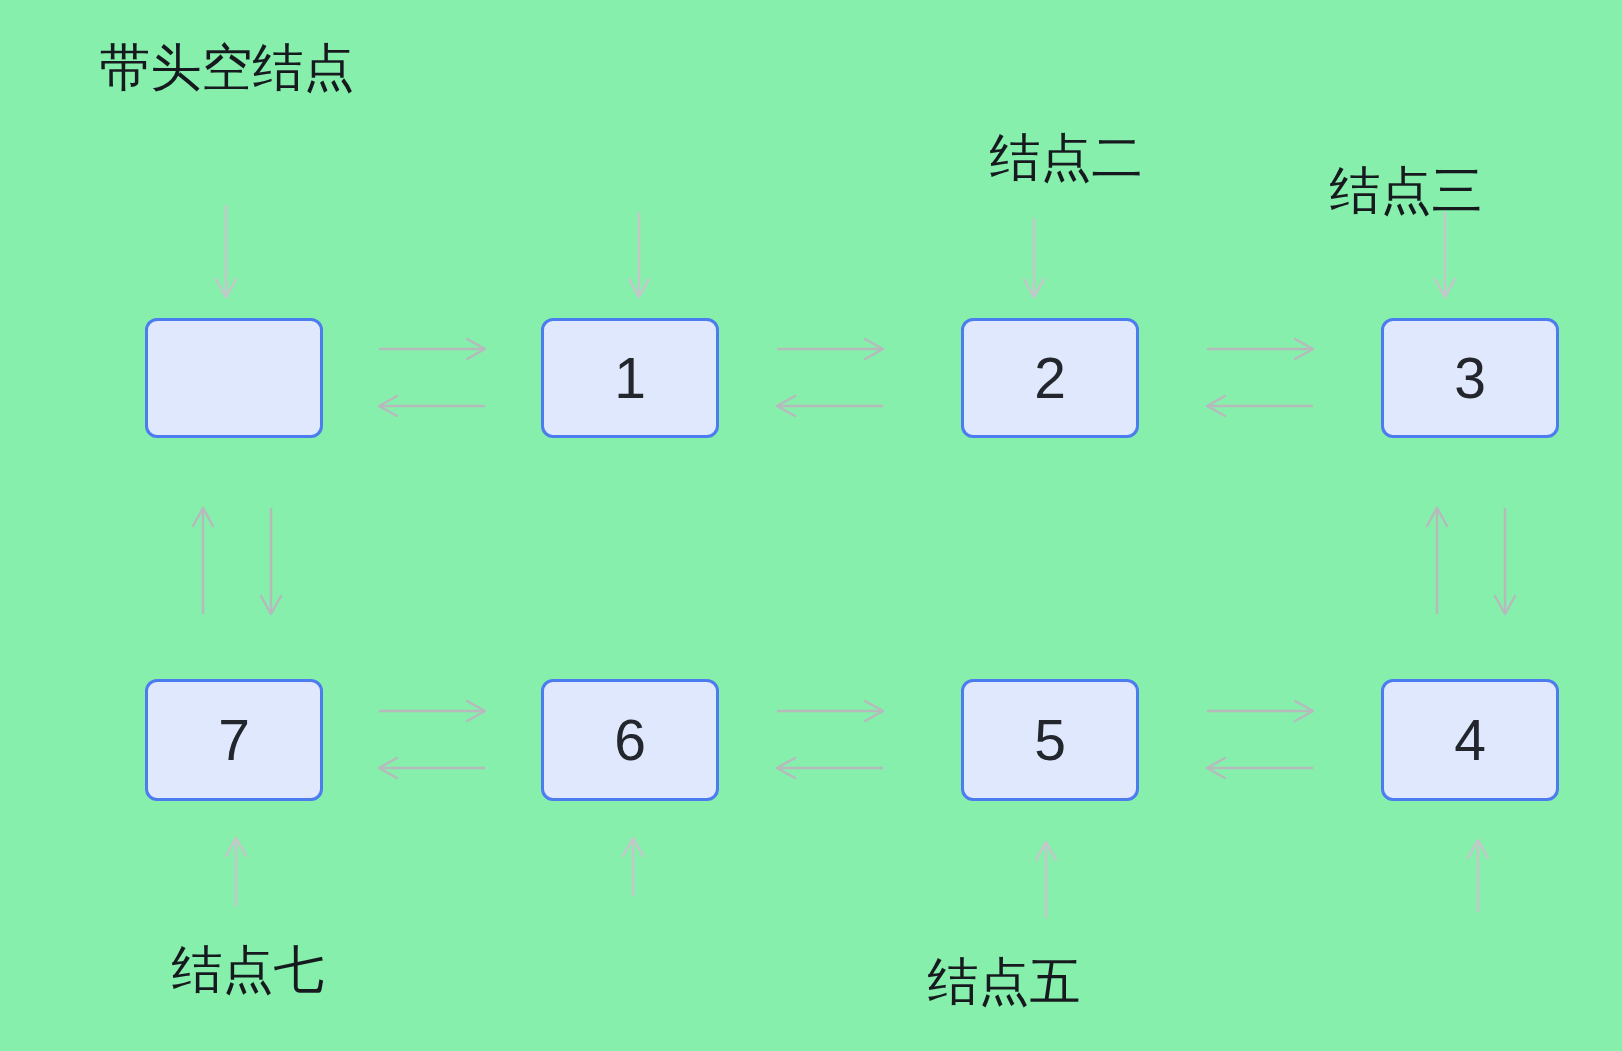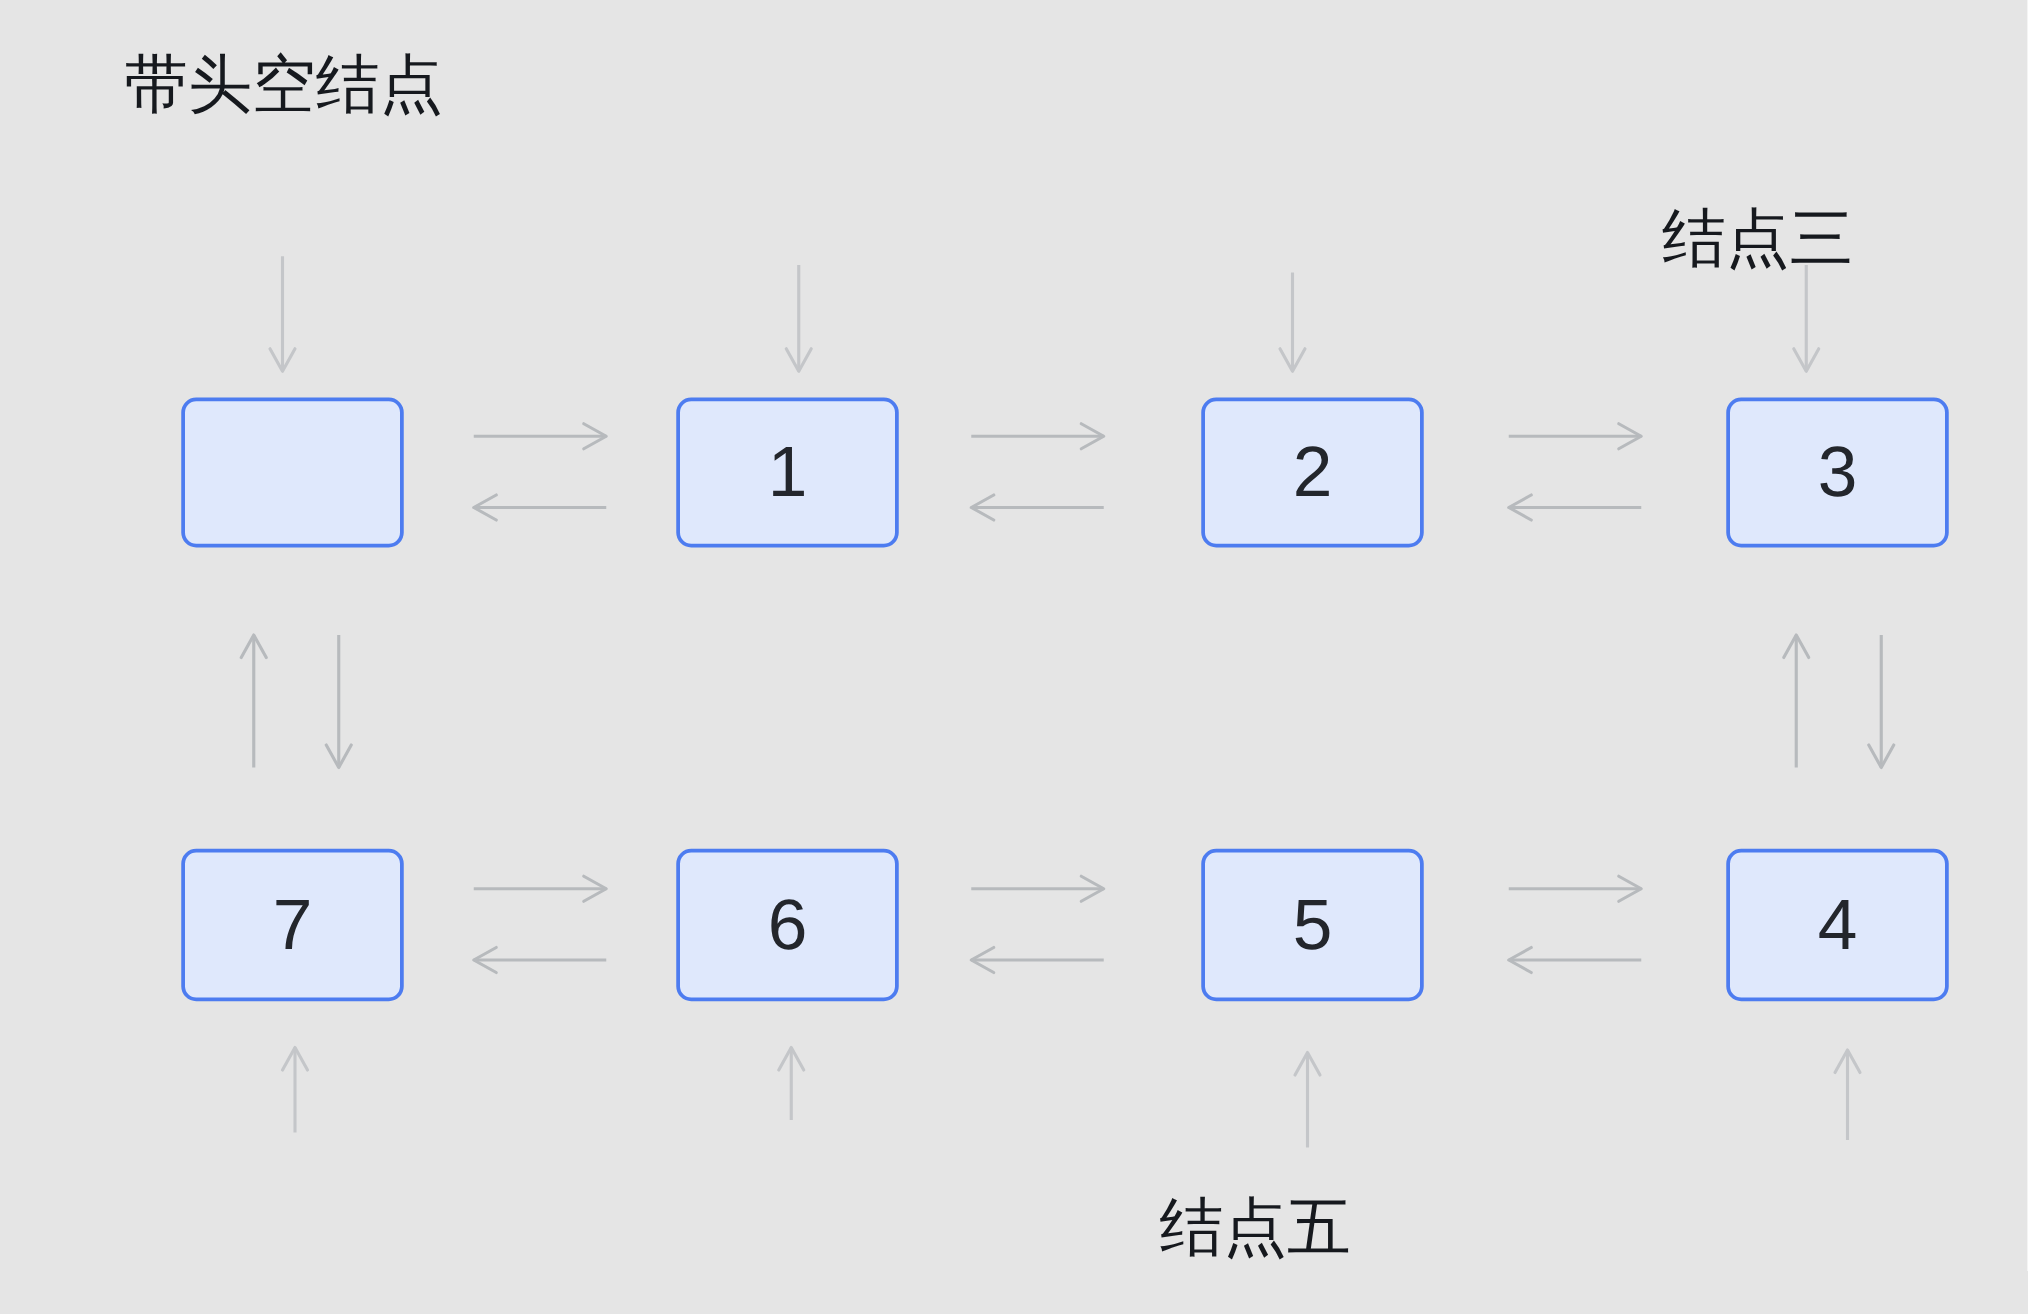--- a/index.html
+++ b/index.html
@@ -1,19 +1,19 @@
 <!DOCTYPE html>
 <html><head>
 <meta charset="utf-8">
 <style>
   html,body{margin:0;padding:0;background:#ffffff;}
   #canvas{
     position:relative;
     width:1622px;height:1051px;
-    background:#e5e5e5;
+    background:#86efac;
     overflow:hidden;
     font-family:"Liberation Sans","DejaVu Sans",sans-serif;
   }
   #arrows{position:absolute;left:0;top:0;width:100%;height:100%;}
   .node{
     position:absolute;
     width:178px;height:120px;
     background:#dfe8fc;
     border:3px solid #4d7cf0;
     border-radius:12px;
@@ -92,20 +92,21 @@
     <line class="lbl-line" x1="236" y1="906" x2="236" y2="838" marker-end="url(#headLight)"></line>
     <line class="lbl-line" x1="633" y1="896" x2="633" y2="838" marker-end="url(#headLight)"></line>
     <line class="lbl-line" x1="1046" y1="918" x2="1046" y2="842" marker-end="url(#headLight)"></line>
     <line class="lbl-line" x1="1478" y1="912" x2="1478" y2="840" marker-end="url(#headLight)"></line>
   </svg>
 
   <div class="note" style="left:227px;top:28px;">
     <div>带头空结点</div>
   </div>
 
+  <div class="lbl" style="left:1066px;top:130px;">结点二</div>
   <div class="lbl" style="left:1406px;top:126px;margin-top:37px;">结点三</div>
 
   <div class="node" style="left:145px;top:318px;">
     <span class="val"></span>
   </div>
   <div class="node" style="left:541px;top:318px;">
     <span class="val">1</span>
   </div>
   <div class="node" style="left:961px;top:318px;">
     <span class="val">2</span>
@@ -120,15 +121,16 @@
   <div class="node" style="left:541px;top:679px;height:122px;">
     <span class="val">6</span>
   </div>
   <div class="node" style="left:961px;top:679px;height:122px;">
     <span class="val">5</span>
   </div>
   <div class="node" style="left:1381px;top:679px;height:122px;">
     <span class="val">4</span>
   </div>
 
+  <div class="lbl" style="left:248px;top:942px;">结点七</div>
   <div class="lbl" style="left:1004px;top:954px;">结点五</div>
 
 </div>
 
 </body></html>

